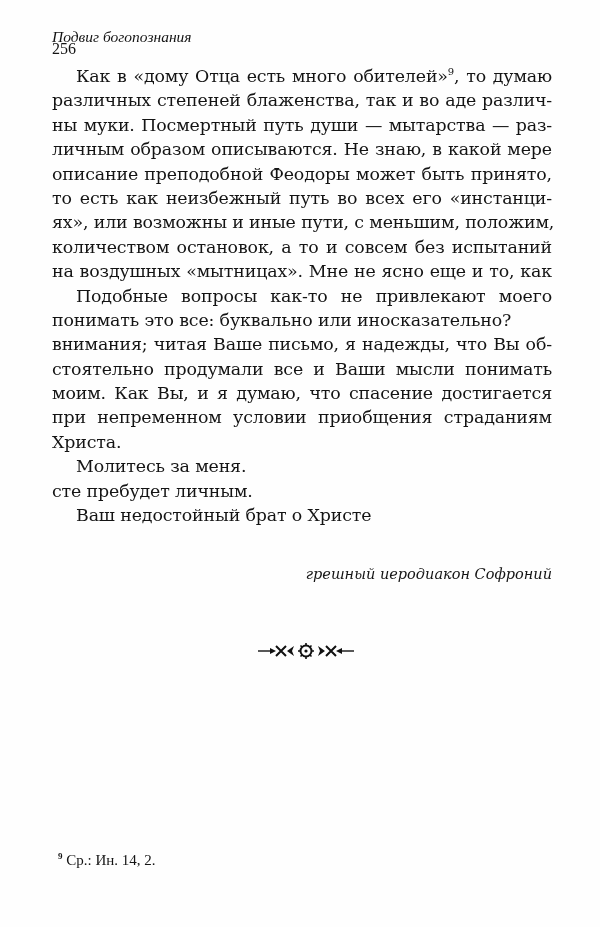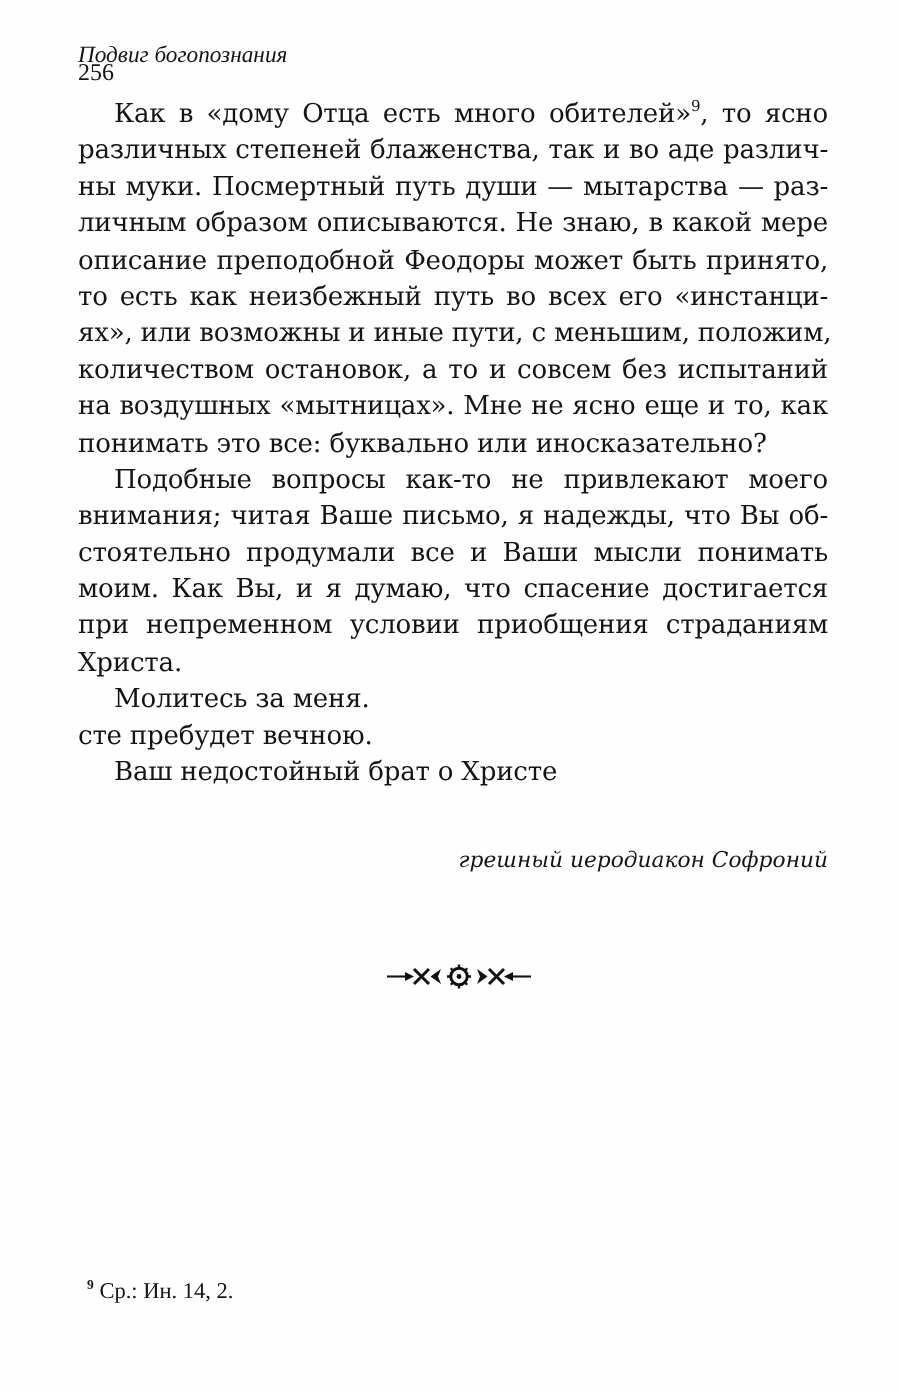--- a/index.html
+++ b/index.html
@@ -23,41 +23,41 @@
 
 <div class="page">
 
   <div class="running-head">
     <span class="page-number">256</span>
     <span class="running-title">Подвиг богопознания</span>
   </div>
 
   <div class="body-text">
 
-    <span class="line indent"><span>Как в «дому Отца есть много обителей»</span><sup class="fn">9</sup><span>, то ясно</span></span>
+    <span class="line indent"><span>Как в «дому Отца есть много обителей»</span><sup class="fn">9</sup><span>, то думаю</span></span>
     <span class="line">различных степеней блаженства, так и во аде различ-</span>
     <span class="line">ны муки. Посмертный путь души — мытарства — раз-</span>
     <span class="line">личным образом описываются. Не знаю, в какой мере</span>
     <span class="line">описание преподобной Феодоры может быть принято,</span>
     <span class="line">то есть как неизбежный путь во всех его «инстанци-</span>
     <span class="line">ях», или возможны и иные пути, с меньшим, положим,</span>
     <span class="line">количеством остановок, а то и совсем без испытаний</span>
     <span class="line">на воздушных «мытницах». Мне не ясно еще и то, как</span>
+    <span class="line indent">Подобные вопросы как-то не привлекают моего</span>
+
     <span class="line last">понимать это все: буквально или иносказательно?</span>
-
-    <span class="line indent">Подобные вопросы как-то не привлекают моего</span>
     <span class="line">внимания; читая Ваше письмо, я надежды, что Вы об-</span>
     <span class="line">стоятельно продумали все и Ваши мысли понимать</span>
     <span class="line">моим. Как Вы, и я думаю, что спасение достигается</span>
     <span class="line">при непременном условии приобщения страданиям</span>
     <span class="line last">Христа.</span>
 
     <span class="line indent last">Молитесь за меня.</span>
 
-    <span class="line last">сте пребудет вечною.</span>
+    <span class="line last">сте пребудет личным.</span>
 
     <span class="line indent last">Ваш недостойный брат о Христе</span>
   </div>
 
   <div class="signature">грешный иеродиакон Софроний</div>
 
   <div class="ornament">
     <svg width="100" height="18" viewBox="0 0 100 18" xmlns="http://www.w3.org/2000/svg">
       <g fill="#111" stroke="#111">
         <line x1="2" y1="9" x2="18" y2="9" stroke-width="1.4"></line>

